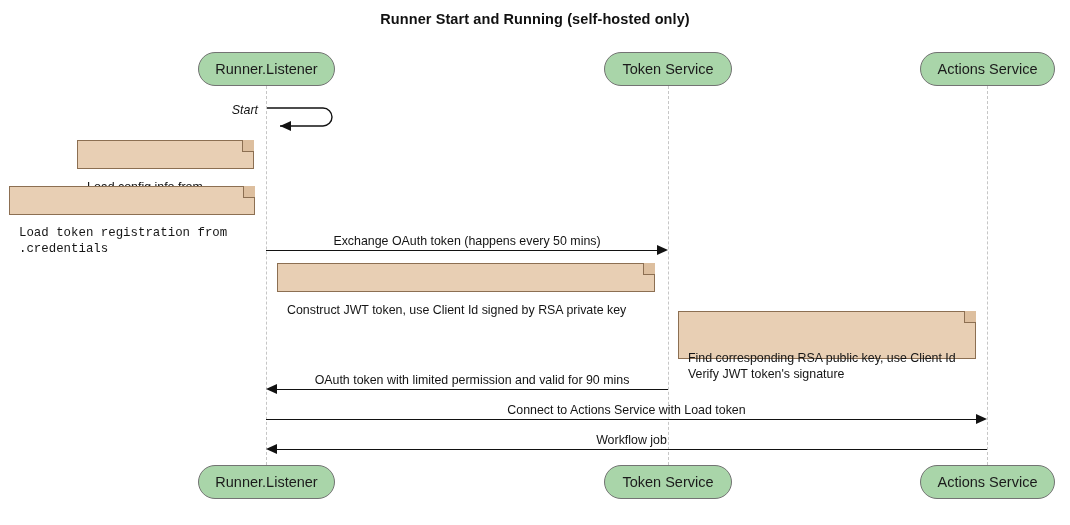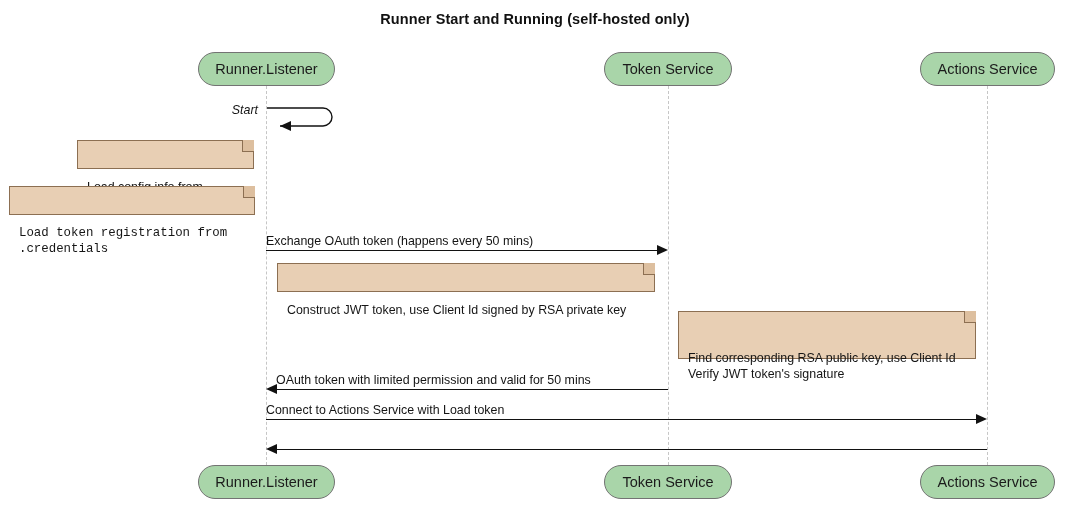--- a/index.html
+++ b/index.html
@@ -86,20 +86,21 @@
   .msg-line {
     position: absolute;
     height: 0;
     border-top: 1.4px solid #121212;
   }
   .msg-label {
     position: absolute;
     font-size: 12.4px;
     color: #141414;
     white-space: nowrap;
+    text-align: center;
   }
   .arrow-head {
     position: absolute;
     width: 0;
     height: 0;
   }
   .arrow-head.right {
     border-top: 5px solid transparent;
     border-bottom: 5px solid transparent;
     border-left: 11px solid #121212;
@@ -157,28 +158,29 @@
     <span class="fold"></span>
     <span>Find corresponding RSA public key, use Client Id
 Verify JWT token's signature</span>
   </div>
 
   <div class="note" style="left:277px; top:263px; width:378px; height:29px;">
     <span class="fold"></span>
     <span>Construct JWT token, use Client Id signed by RSA private key</span>
   </div>
 
-  <div class="msg-label" style="left:276px; top:373px; width:392px;">OAuth token with limited permission and valid for 50 mins</div>
+  <div class="msg-label" style="left:276px; top:373px; width:392px;">OAuth token with limited permission and valid for 90 mins</div>
   <div class="msg-line" style="left:277px; top:389px; width:391px;"></div>
   <div class="arrow-head left" style="left:266px; top:384px;"></div>
 
   <div class="msg-label" style="left:266px; top:403px; width:721px;">Connect to Actions Service with Load token</div>
   <div class="msg-line" style="left:266px; top:419px; width:711px;"></div>
   <div class="arrow-head right" style="left:976px; top:414px;"></div>
 
+  <div class="msg-label" style="left:276px; top:433px; width:711px;">Workflow job</div>
   <div class="msg-line" style="left:277px; top:449px; width:710px;"></div>
   <div class="arrow-head left" style="left:266px; top:444px;"></div>
 
   <div class="actor-box" style="left:198px; top:465px; width:137px;">Runner.Listener</div>
   <div class="actor-box" style="left:604px; top:465px; width:128px;">Token Service</div>
   <div class="actor-box" style="left:920px; top:465px; width:135px;">Actions Service</div>
 
 </div>
 
 </body></html>

